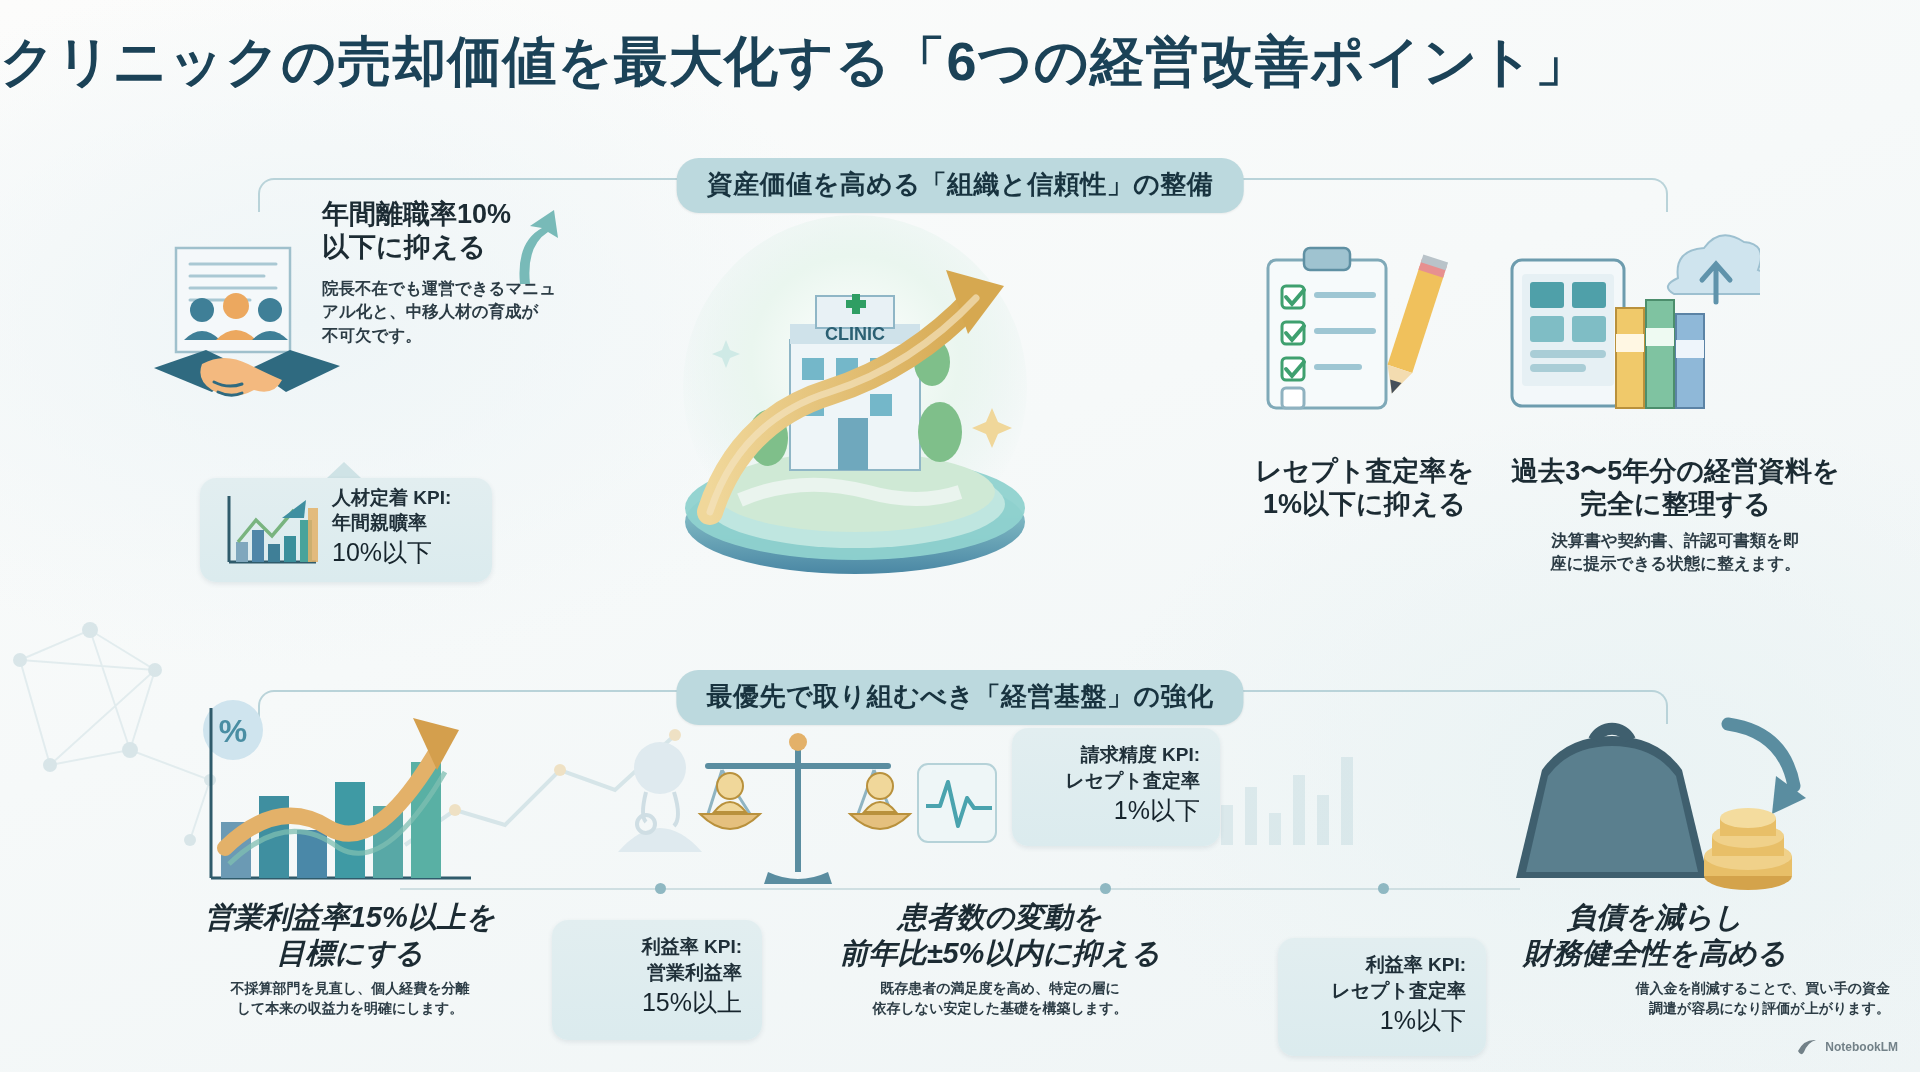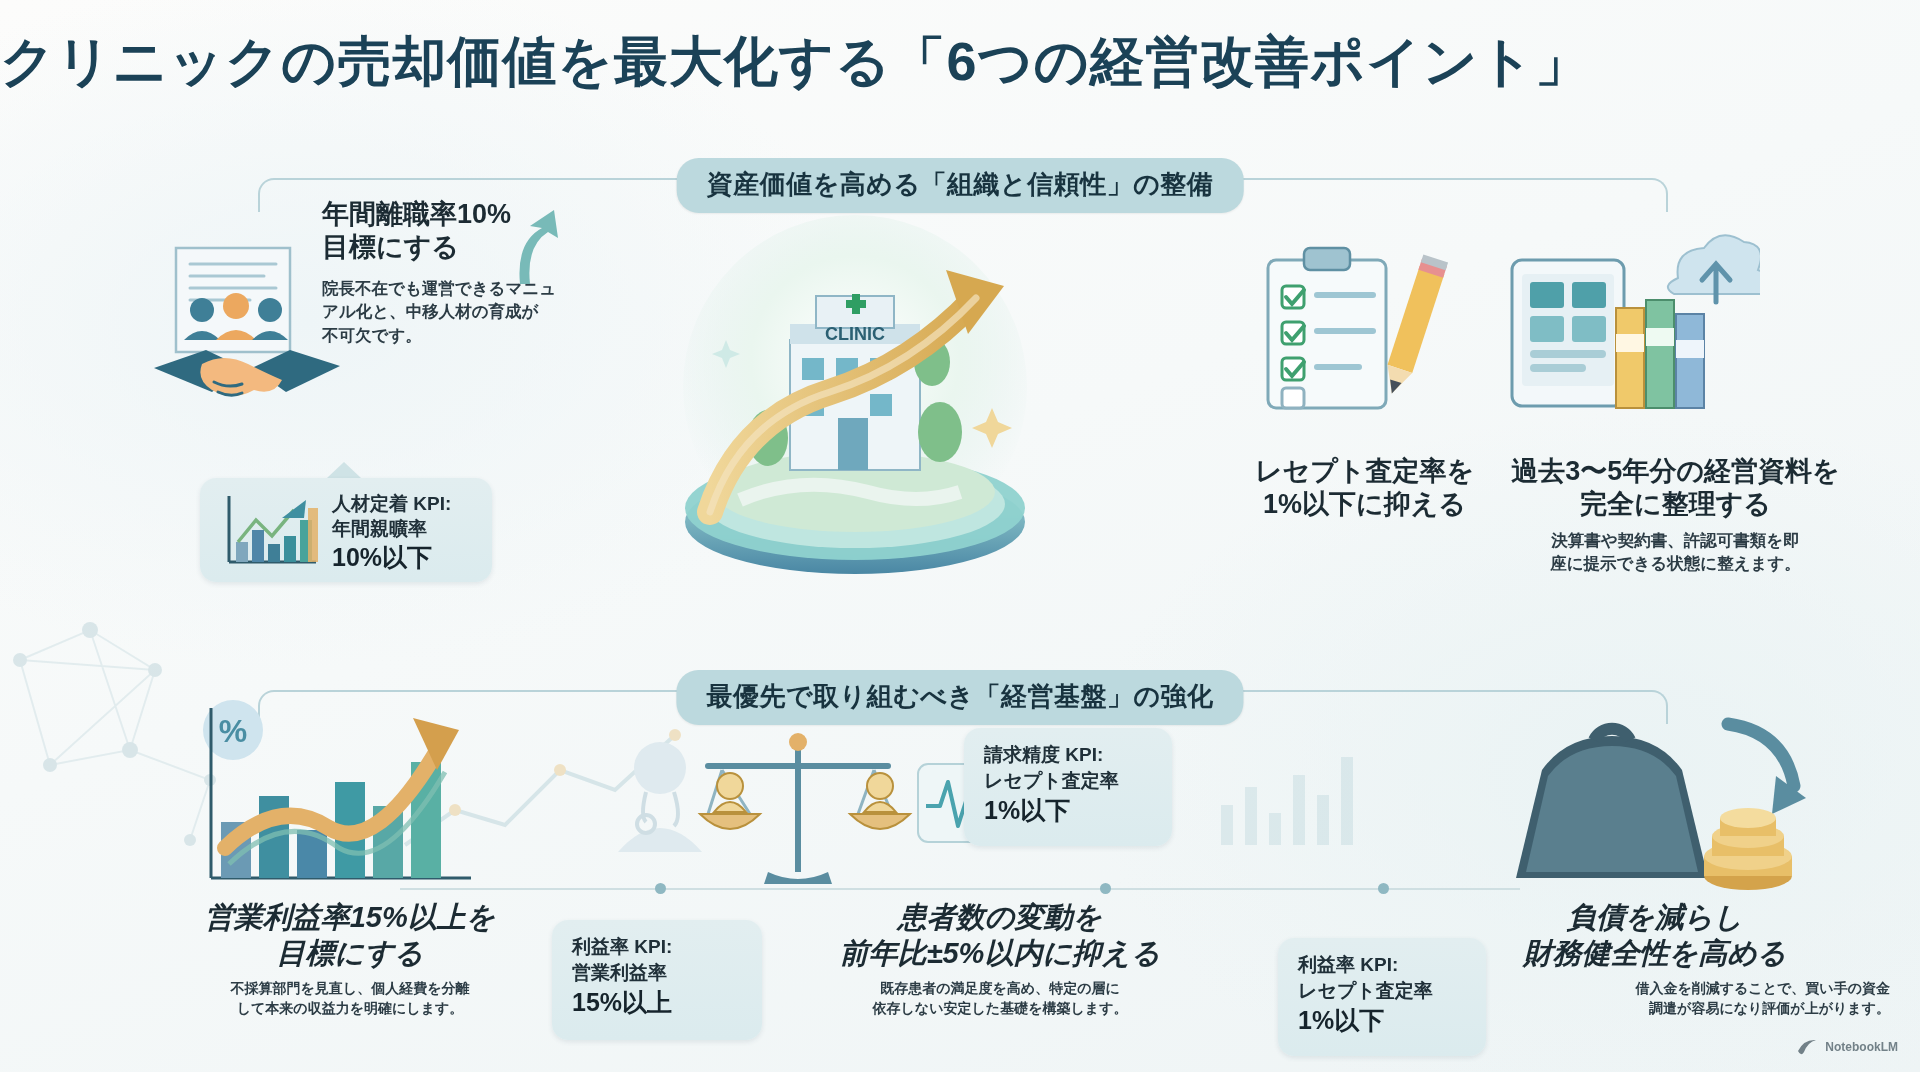--- a/index.html
+++ b/index.html
@@ -51,27 +51,27 @@
     margin-top:7px;
   }
   .p-sub.sm{ font-size:16.5px; }
   .ctr{ text-align:center; }
 
   
   .kpi{
     position:absolute;
     background:linear-gradient(180deg,#e2eef0 0%,#dbebee 100%);
     border-radius:16px;
-    display:flex; align-items:flex-start; gap:14px;
+    display:flex; align-items:flex-end; gap:14px;
     padding:14px 20px;
     box-shadow:0 2px 5px rgba(40,70,85,.10);
   }
   .kpi .kpi-text{ line-height:1.3; }
   .kpi .kl{ font-size:19px; font-weight:600; color:#203039; white-space:nowrap;}
-  .kpi .kbig{ font-size:25px; font-weight:700; color:#16242c; white-space:nowrap;}
+  .kpi .kbig{ font-size:25px; font-weight:400; color:#16242c; white-space:nowrap;}
   .kpi.vert{ flex-direction:column; gap:0; text-align:center; }
 
   
   .caret{
     position:absolute; width:0; height:0;
     border-left:17px solid transparent; border-right:17px solid transparent;
     border-bottom:16px solid #cfe3e6;
   }
 
   
@@ -159,21 +159,21 @@
     <path d="M200 126 L150 110 L112 128 L146 152 Z" fill="#2f6a80"></path>
     <path d="M62 124 q22 -12 46 0 q20 10 34 16 q-8 16 -28 10 q-22 12 -42 0 q-16 -10 -10 -26 z" fill="#f3b97f"></path>
     <g stroke="#2f6a80" stroke-width="3" fill="none" stroke-linecap="round">
       <path d="M74 142 q14 7 28 2"></path>
         <path d="M78 152 q13 6 24 1"></path>
     </g>
   </svg>
 
   <div class="blk" style="left:322px; top:198px; width:275px;">
     <div class="h-main" style="white-space:pre-line;">年間離職率10%
-目標にする</div>
+以下に抑える</div>
     <div class="p-sub sm" style="white-space:pre-line; margin-top:12px;">院長不在でも運営できるマニュ
 アル化と、中移人材の育成が
 不可欠です。</div>
   </div>
 
   <svg class="ill" style="left:506px; top:198px; width:60px; height:90px;" viewBox="0 0 60 90">
     <path d="M14 86 q-4 -42 22 -56 l-12 -2 l24 -16 l4 28 l-10 -6 q-22 14 -18 52 z" fill="#6ab3b0" opacity=".9"></path>
   </svg>
 
   <div class="caret" style="left:327px; top:462px;"></div>
@@ -393,21 +393,21 @@
     <path d="M326 86 h14 l8 -24 l10 44 l9 -28 l7 10 h18" fill="none" stroke="#4aa3ae" stroke-width="4" stroke-linejoin="round"></path>
   </svg>
 
   <div class="blk ctr" style="left:775px; top:900px; width:450px;">
     <div class="h-main lg" style="white-space:pre-line;">患者数の変動を
 前年比±5%以内に抑える</div>
     <div class="p-sub" style="white-space:pre-line;">既存患者の満足度を高め、特定の層に
 依存しない安定した基礎を構築します。</div>
   </div>
 
-  <div class="kpi vert" style="left:964px; top:728px; width:208px; height:118px;">
+  <div class="kpi vert" style="left:1012px; top:728px; width:208px; height:118px;">
     <div class="kl">請求精度 KPI:</div>
     <div class="kl">レセプト査定率</div>
     <div class="kbig">1%以下</div>
   </div>
 
   <svg class="ill" style="left:1490px; top:700px; width:340px; height:200px;" viewBox="0 0 340 200">
 
     <path d="M238 24 q56 8 66 62" fill="none" stroke="#5a8da0" stroke-width="13" stroke-linecap="round"></path>
     <path d="M286 76 l30 22 l-34 16 z" fill="#5a8da0"></path>
 

